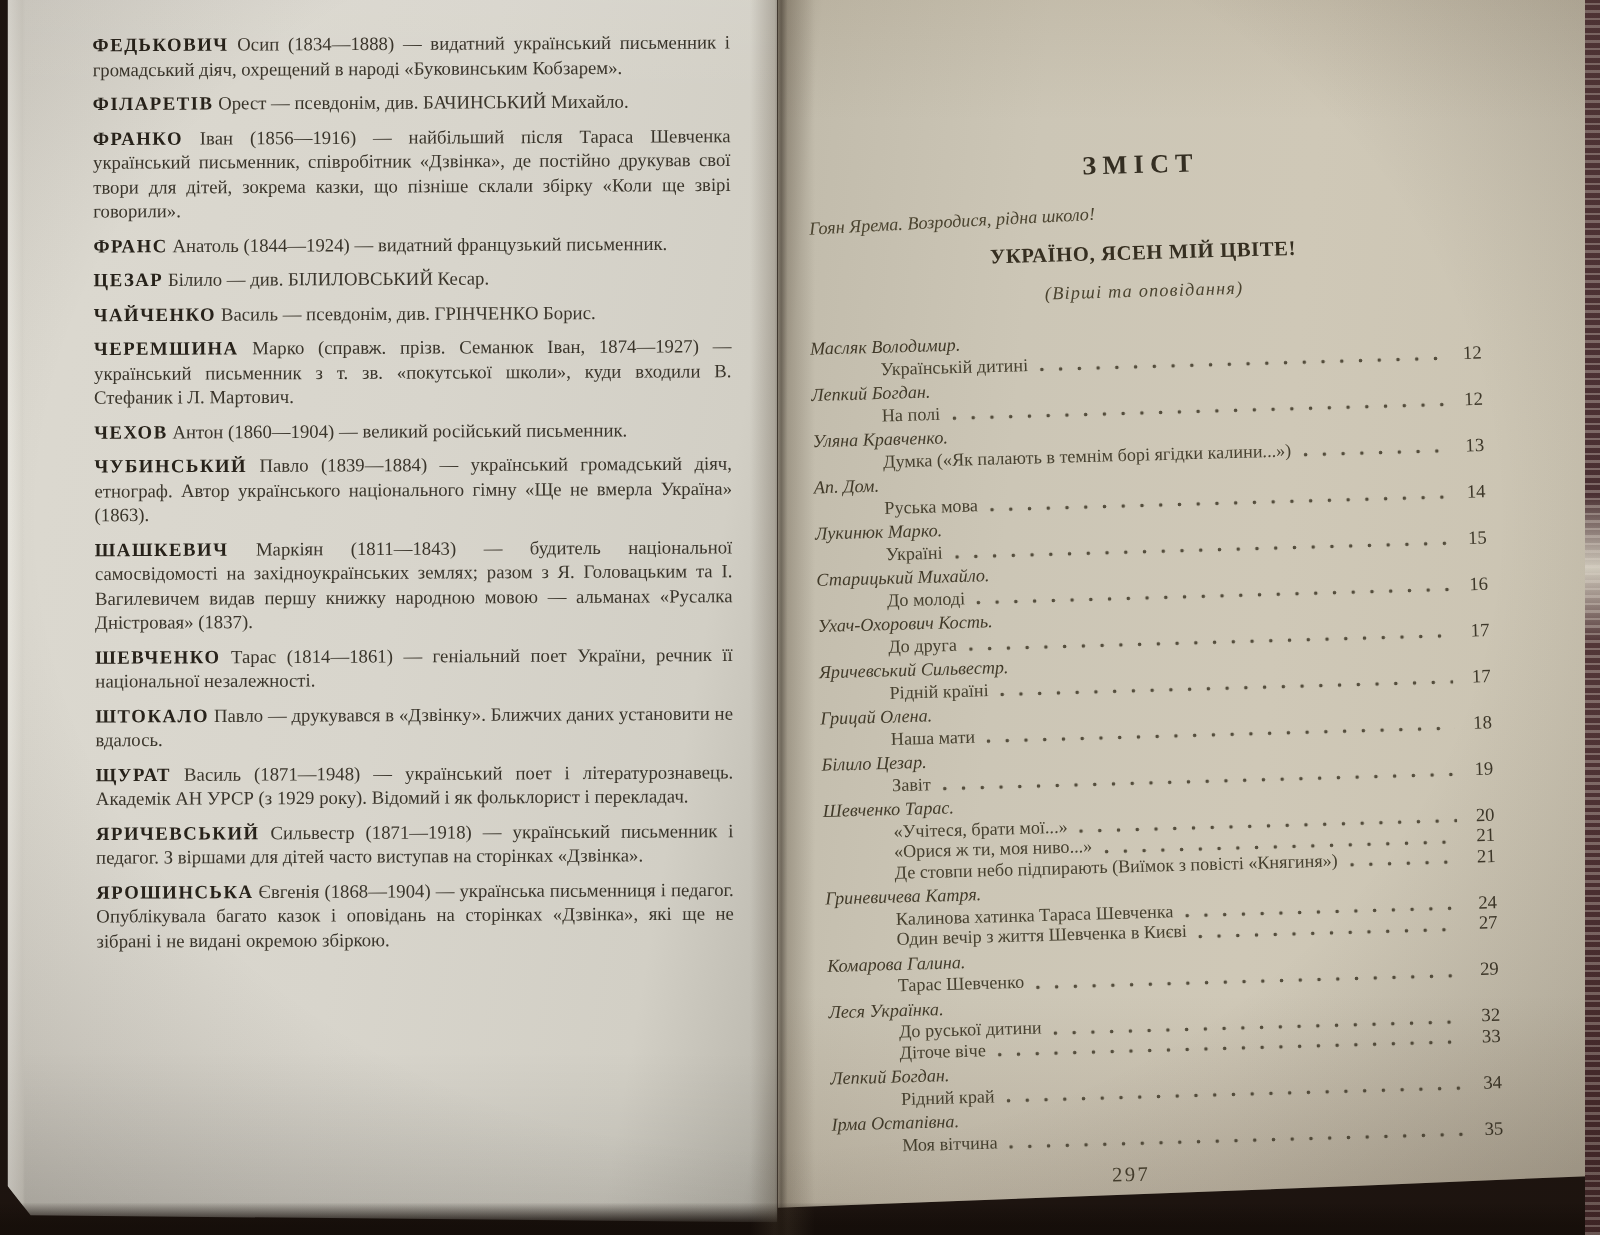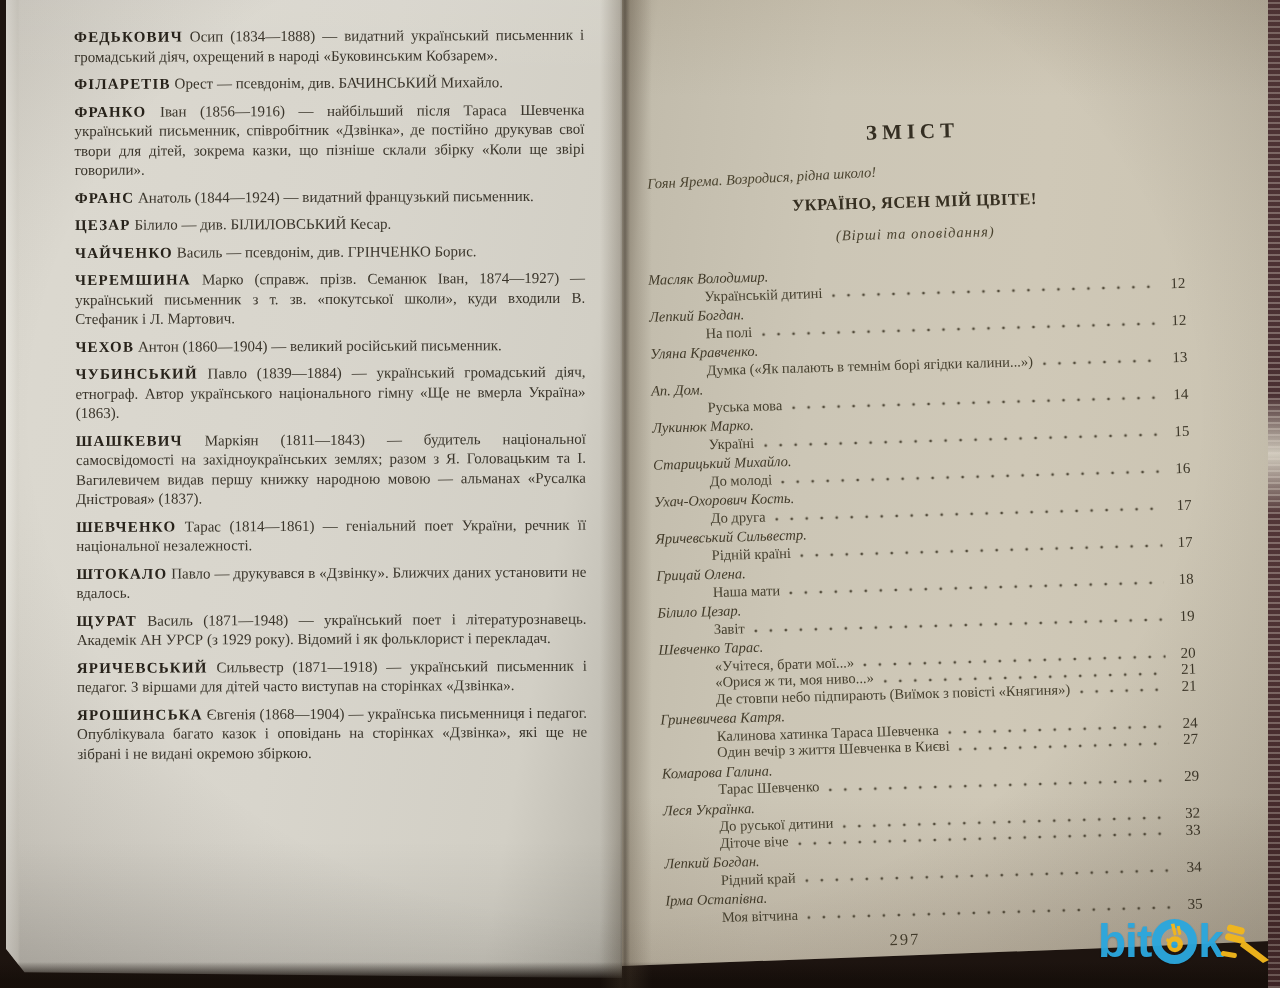--- a/index.html
+++ b/index.html
@@ -369,36 +369,15 @@
           </div>
         </div>
 
       <div class="folio">297</div>
     </div>
   </div>
 
   <div class="right-edge-strip"></div>
   <div class="table-shadow-bottom"></div>
 
-  <div class="watermark">
-    <span class="wm-text">bit</span>
-    <span class="wm-ring">
-      <svg class="wm-hand" viewBox="0 0 24 34" xmlns="http://www.w3.org/2000/svg">
-        <path fill="#f2b71c" d="M8 2 L11 13 L13.5 12 L11.5 1.5 Z"></path>
-        <path fill="#f2b71c" d="M13.5 4 L15.5 12.5 L18 11.5 L16.5 3.5 Z"></path>
-        <circle cx="12" cy="21" r="7.5" fill="#f2b71c"></circle>
-        <circle cx="11.5" cy="21.5" r="3" fill="#2ba7de"></circle>
-        <path fill="#f2b71c" d="M4.5 15 L9 18 L7.5 21 L3.5 18 Z"></path>
-      </svg>
-    </span>
-    <span class="wm-text">k</span>
-    <svg class="wm-gavel" width="52" height="44" viewBox="0 0 52 44" xmlns="http://www.w3.org/2000/svg">
-      <g fill="#f2b71c">
-        <rect x="8" y="4" width="18" height="7" rx="3.5" transform="rotate(14 17 7)"></rect>
-        <rect x="6" y="13" width="20" height="7" rx="3.5" transform="rotate(14 16 16)"></rect>
-        <path d="M24 18 L50 38 L44 41 L21 24 Z"></path>
-        <rect x="2" y="30" width="16" height="5" rx="2" transform="rotate(10 10 32)"></rect>
-      </g>
-    </svg>
-  </div>
 
   <div class="vignette"></div>
 </div>
 
 </body></html>

